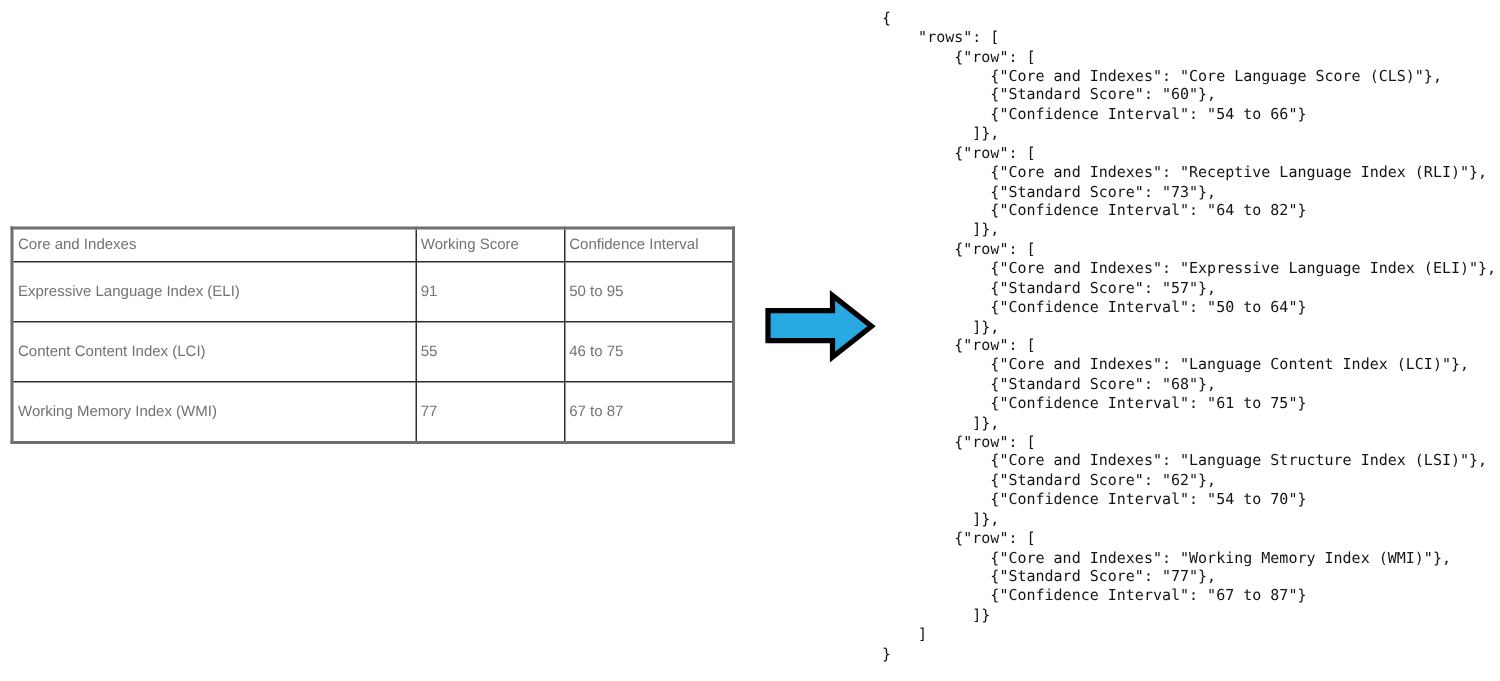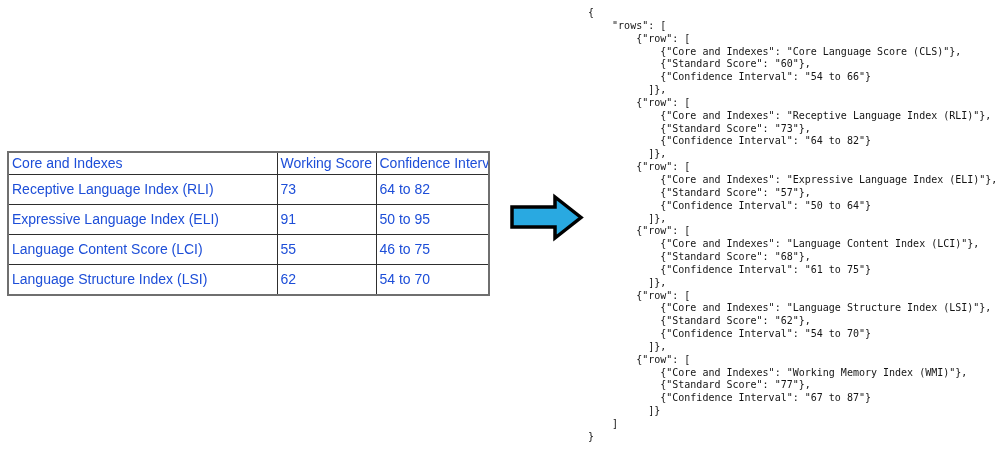--- a/index.html
+++ b/index.html
@@ -15,22 +15,22 @@
   
   table.score-table {
     position: absolute;
     left: 7px;
     top: 151px;
     width: 481px;
     height: 145px;
     border-collapse: collapse;
     table-layout: fixed;
     border: 2px solid #6f6f6f;
-    font-size: 14px;
-    color: #1d4ed8;
+    font-size: 10px;
+    color: #737373;
   }
   table.score-table th,
   table.score-table td {
     border: 1px solid #2e2e2e;
     font-weight: 400;
     text-align: left;
     vertical-align: middle;
     padding: 0 2px 0 3px;
     white-space: nowrap;
     overflow: hidden;
@@ -70,38 +70,33 @@
   </colgroup>
   <thead>
     <tr>
       <th>Core and Indexes</th>
       <th>Working Score</th>
       <th>Confidence Interval</th>
     </tr>
   </thead>
   <tbody>
     <tr>
-      <td>Receptive Language Index (RLI)</td>
-      <td>73</td>
-      <td>64 to 82</td>
-    </tr>
-    <tr>
       <td>Expressive Language Index (ELI)</td>
       <td>91</td>
       <td>50 to 95</td>
     </tr>
     <tr>
-      <td>Language Content Score (LCI)</td>
+      <td>Content Content Index (LCI)</td>
       <td>55</td>
       <td>46 to 75</td>
     </tr>
     <tr>
-      <td>Language Structure Index (LSI)</td>
-      <td>62</td>
-      <td>54 to 70</td>
+      <td>Working Memory Index (WMI)</td>
+      <td>77</td>
+      <td>67 to 87</td>
     </tr>
   </tbody>
 </table>
 
 <div class="arrow-wrap">
   <svg width="78" height="50" viewBox="0 0 78 50" xmlns="http://www.w3.org/2000/svg">
     <polygon points="4,14 47,14 47,4 73,24.5 47,45 47,34 4,34" stroke-width="3.5" stroke-linejoin="miter" stroke="#000000" fill="#29A9E1"></polygon>
   </svg>
 </div>
 

